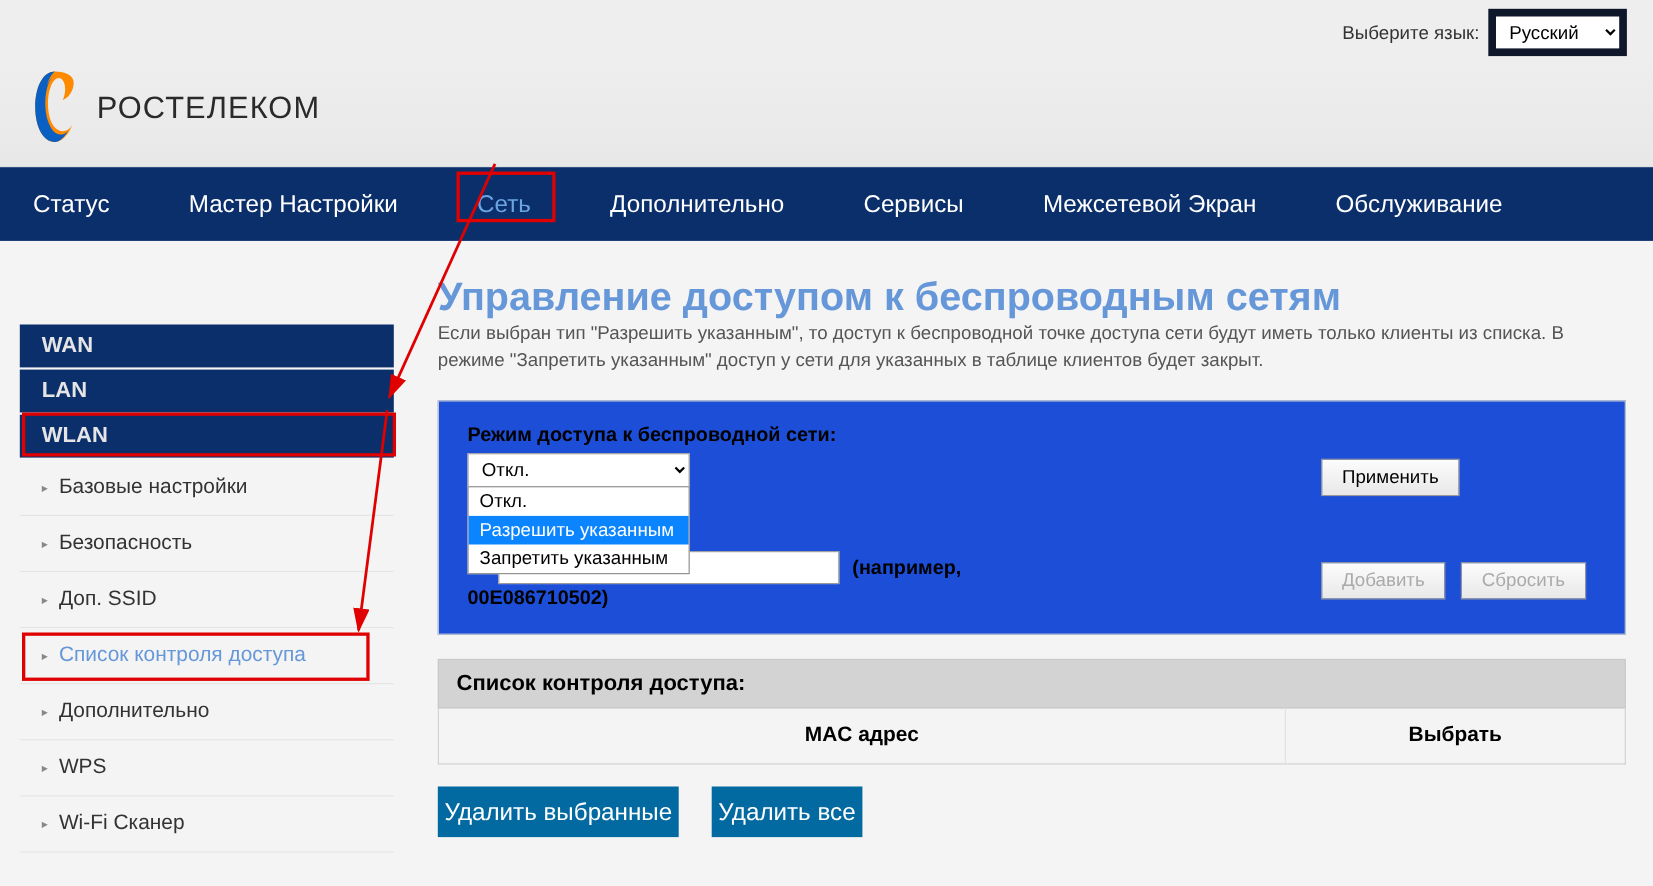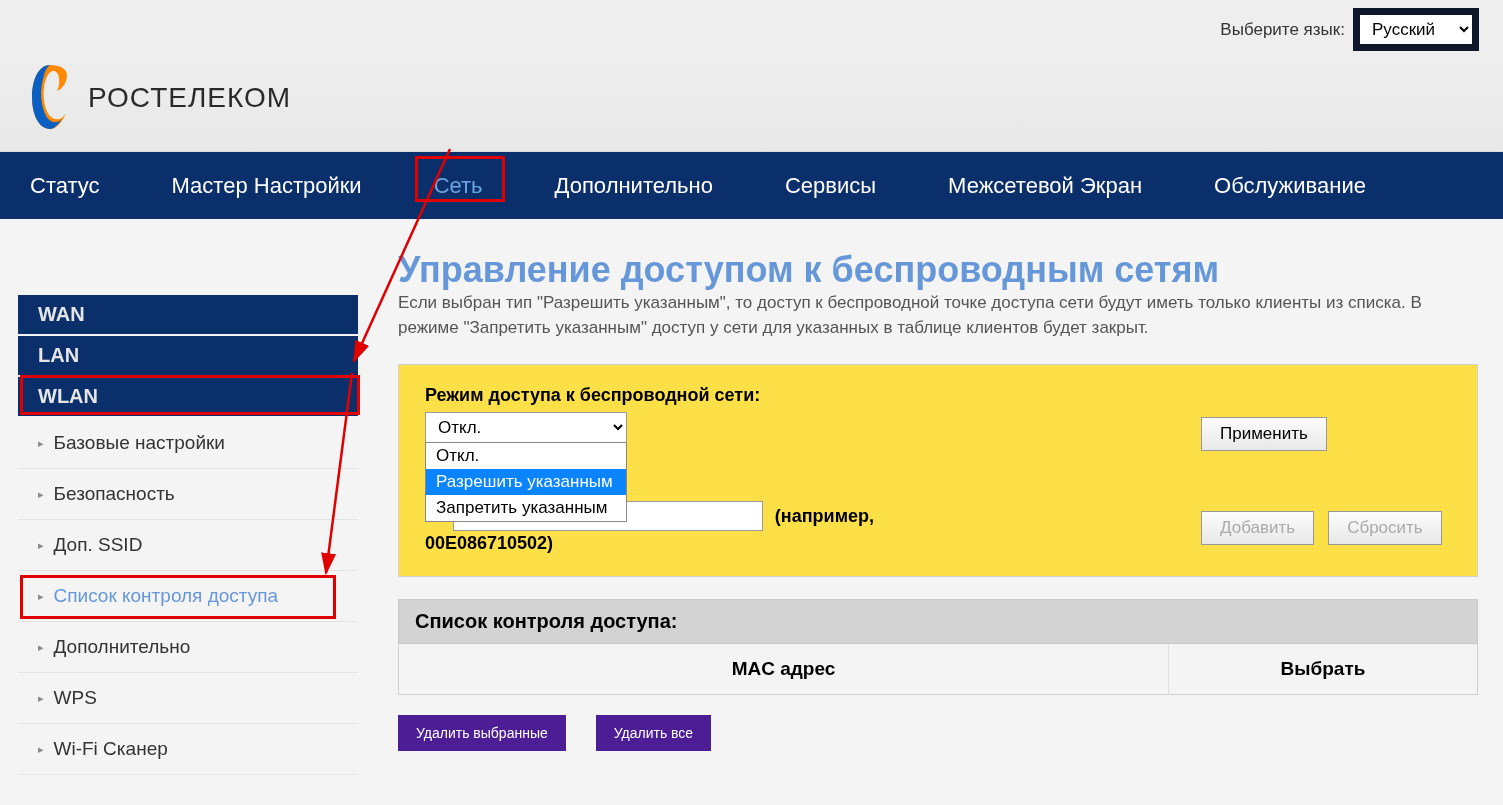--- a/index.html
+++ b/index.html
@@ -26,21 +26,21 @@
     .sidebar { width: 340px; flex-shrink: 0; padding-top: 46px; }
     .side-main { background: #0b2f6b; color: #e5e5e5; font-size: 20px; font-weight: bold; padding: 8px 20px; margin-bottom: 2px; cursor: pointer; }
     .side-sub { display: flex; align-items: center; gap: 10px; font-size: 19px; color: #333; padding: 14px 20px; border-bottom: 1px solid #e4e4e4; cursor: pointer; }
     .side-sub.active { color: #6697d8; }
     .side-arrow { color: #888; font-size: 11px; }
     
     .content { flex: 1; max-width: 1080px; }
     .content-title { color: #6697d8; font-size: 36px; font-weight: bold; }
     .content-desc { color: #555; font-size: 17px; line-height: 1.45; margin-bottom: 24px; }
     
-    .panel { border: 1px solid #d0d0d0; background: #fde047; padding: 20px 26px 22px 26px; margin-bottom: 22px; display: flex; gap: 20px; }
+    .panel { border: 1px solid #d0d0d0; background: #1d4ed8; padding: 20px 26px 22px 26px; margin-bottom: 22px; display: flex; gap: 20px; }
     .panel-left { flex: 1; }
     .panel-right { width: 250px; padding-top: 32px; }
     
     .field-label { font-size: 18px; font-weight: bold; color: #000; margin-bottom: 6px; }
     .select-wrap { position: relative; width: 202px; margin-bottom: 4px; }
     .select-box { width: 100%; font-size: 17px; padding: 4px 8px; border: 1px solid #999; background: #fff; }
     .dropdown { position: absolute; top: 30px; left: 0; width: 100%; background: #fff; border: 1px solid #888; z-index: 5; }
     .dropdown-opt { padding: 3px 10px; font-size: 17px; cursor: pointer; }
     .dropdown-opt.highlight { background: #0a84ff; color: #fff; }
     
@@ -54,21 +54,21 @@
     .btn.disabled { color: #aaa; cursor: default; }
     .btn-row { display: flex; gap: 14px; margin-top: 60px; }
     
     .section-header { background: #d3d3d3; padding: 10px 16px; font-size: 20px; font-weight: bold; border: 1px solid #c8c8c8; }
     
     .table { display: flex; border: 1px solid #d0d0d0; border-top: none; }
     .table-col { flex: 1; padding: 14px 10px; text-align: center; font-size: 19px; font-weight: bold; }
     .table-col.mac { flex: 2.6; border-right: 1px solid #e0e0e0; }
     
     .action-row { display: flex; gap: 30px; margin-top: 20px; }
-    .primary-btn { background: #4c1d95; color: #fff; border: none; font-size: 14px; padding: 10px 18px; cursor: pointer; }
+    .primary-btn { background: #0369a1; color: #fff; border: none; font-size: 22px; padding: 10px 6px; cursor: pointer; }
     
     
     .annot { position: absolute; pointer-events: none; z-index: 20; }
   </style>
 </head>
 <body>
 
 <div class="top-bar">
   <span class="lang-label">Выберите язык:</span>
   <select class="lang-select">

